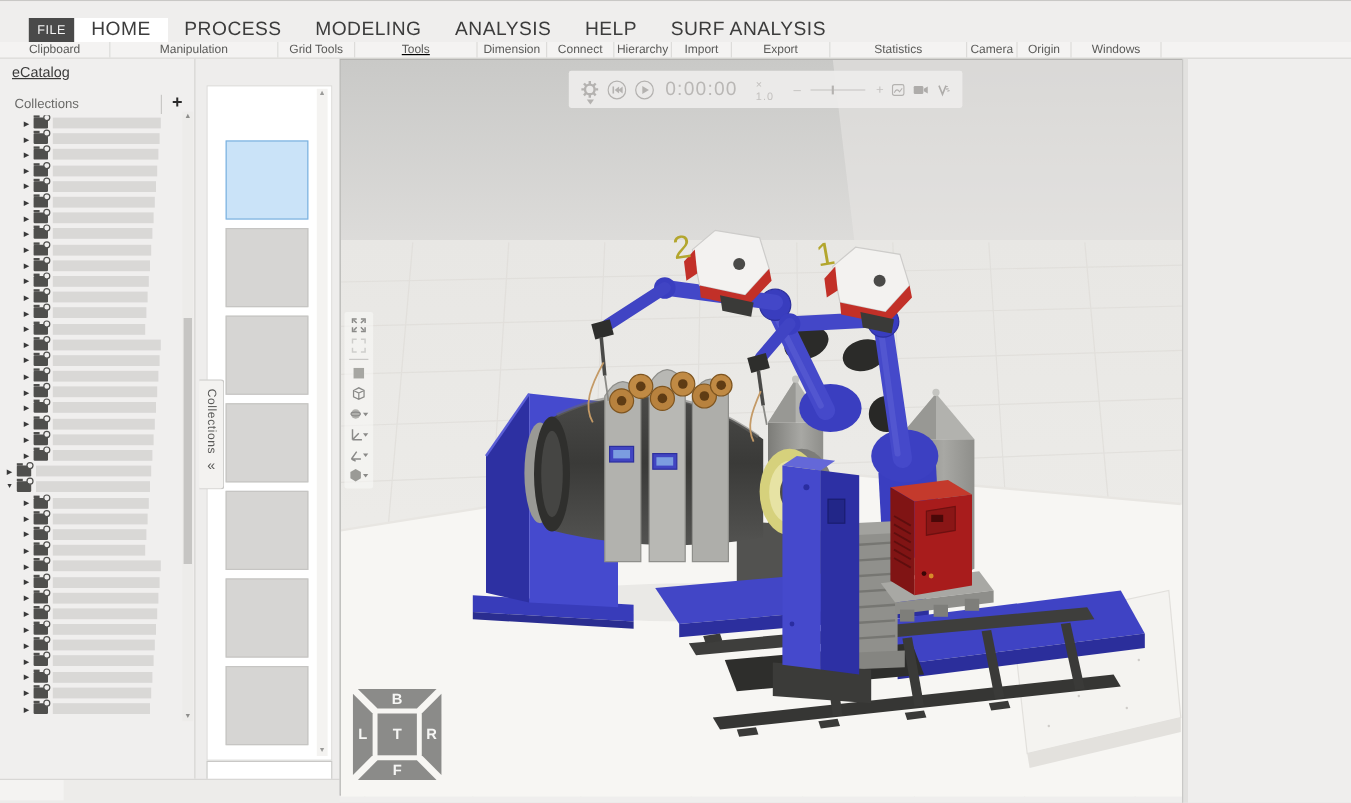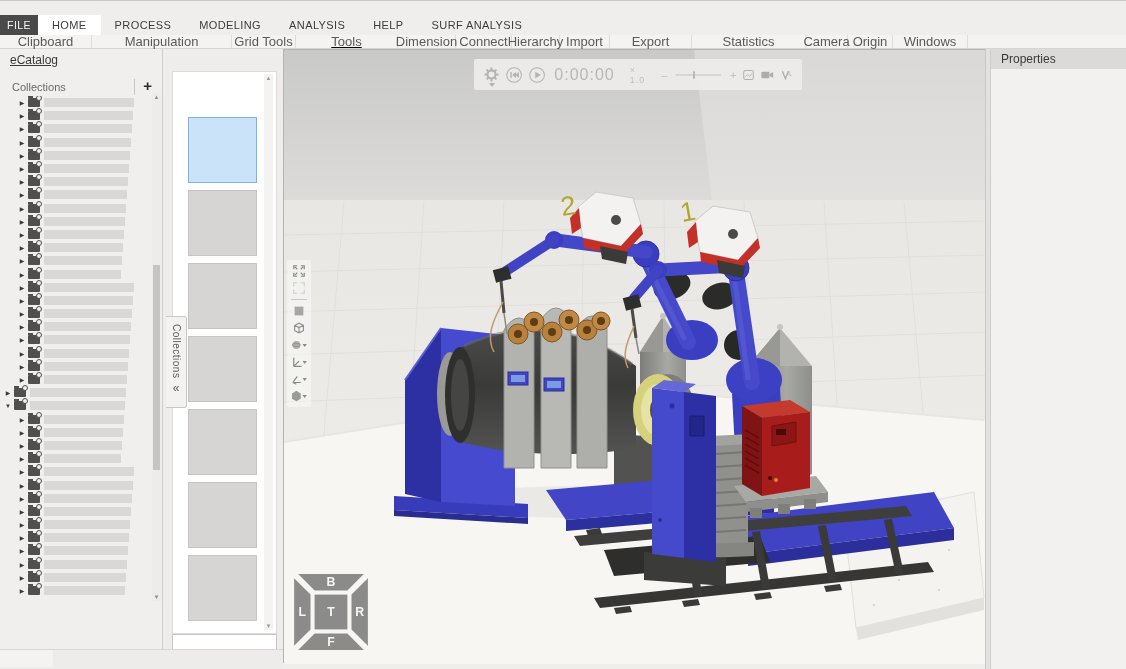--- a/index.html
+++ b/index.html
@@ -3,28 +3,28 @@
 <meta charset="utf-8">
 <style>
   * { margin:0; padding:0; box-sizing:border-box; }
   html,body { width:1126px; height:669px; overflow:hidden;
     font-family:"Liberation Sans", sans-serif; background:#e8e7e5; }
   .abs { position:absolute; }
   #app { position:relative; width:1126px; height:669px; background:#efeeed; border-top:1px solid #c9c8c6; }
 
   
   #titlestrip { left:0; top:0; width:1126px; height:14px; background:#efeeed; }
-  #tabrow { left:0; top:14px; width:1126px; height:20px; background:#efeeed; display:flex; }
+  #tabrow { left:0; top:14px; width:1126px; height:20px; background:#efeeed; display:flex;padding-left:24px; }
   .file-tab { width:38px; height:20px; background:#4a4a4a; color:#f5f5f5; font-size:10.5px;
     display:flex; align-items:center; justify-content:center; letter-spacing:.4px; }
-  .rtab { height:20px; padding:0 14px; font-size:11px; color:#3c3c3c; display:flex; align-items:center; letter-spacing:.4px; }
+  .rtab { height:20px; padding:0 14px; font-size:16px; color:#3c3c3c; display:flex; align-items:center; letter-spacing:.4px; }
   .rtab.active { background:#ffffff; }
   #grouprow { left:0; top:34px; width:1126px; height:14px; background:#f4f3f2; border-bottom:1px solid #d6d5d3; display:flex; }
   .rgroup { height:13px; border-right:1px solid #dddcda; display:flex; align-items:center; justify-content:center; }
-  .rgroup span { font-size:13px; color:#5a5a58; }
+  .rgroup span { font-size:10px; color:#5a5a58; }
 
   
   #ecatalog { left:0; top:48px; width:163px; height:600px; background:#f0efee; border-right:1px solid #cfcecc; }
   #ecat-title { position:absolute; left:10px; top:4px; font-size:12px; color:#3a3a3a;text-decoration:underline; }
   #coll-row { position:absolute; left:12px; top:30px; right:6px; height:16px; display:flex; align-items:center; }
   #coll-label { font-size:11px; color:#6a6a68; flex:1; }
   #coll-add { font-size:15px; color:#2a2a2a; font-weight:bold; border-left:1px solid #c9c8c6; padding:0 4px 2px 8px; line-height:14px; }
   #tree { position:absolute; left:0; top:47px; width:150px; height:503px; overflow:hidden; }
   .trow { height:13.2px; display:flex; align-items:center; }
   .trow .arr { width:8px; font-size:6px; color:#3a3a3a; text-align:center; flex:none; }
@@ -752,19 +752,14 @@
       <rect x="24" y="24" width="32" height="34" fill="#8b8b89"></rect>
       <text x="40" y="16" text-anchor="middle">B</text>
       <text x="12" y="45" text-anchor="middle">L</text>
       <text x="40" y="45" text-anchor="middle">T</text>
       <text x="68" y="45" text-anchor="middle">R</text>
       <text x="40" y="74" text-anchor="middle">F</text>
     </svg>
   </div>
 
   <div class="abs" id="splitter"></div>
-  <div class="abs" id="properties">
-    <div id="prop-head">
-      <span>Properties</span>
-    </div>
-  </div>
 
 </div>
 
 </body></html>

